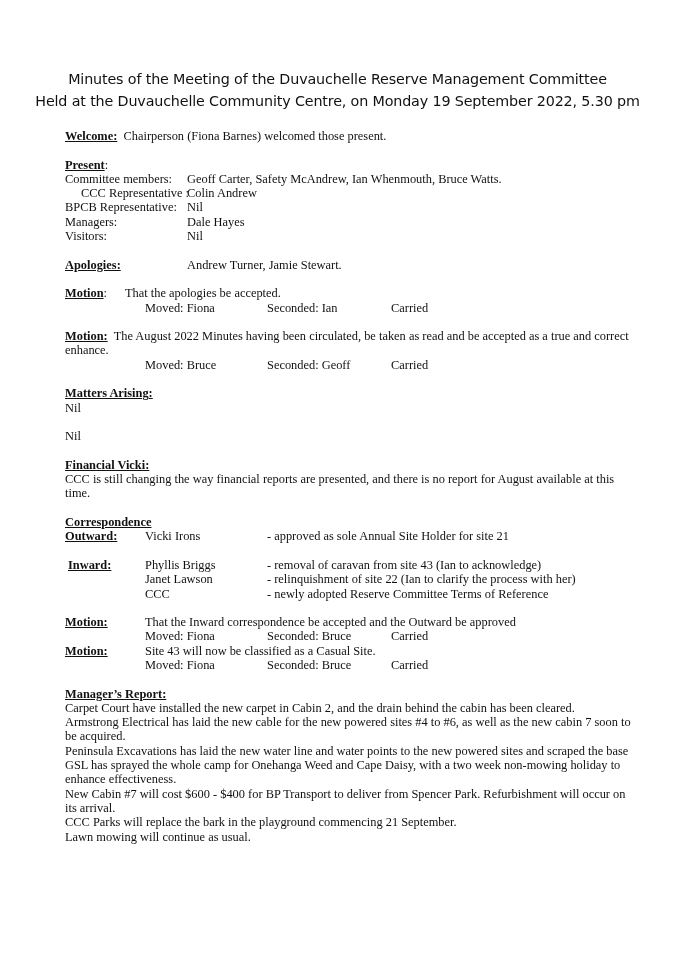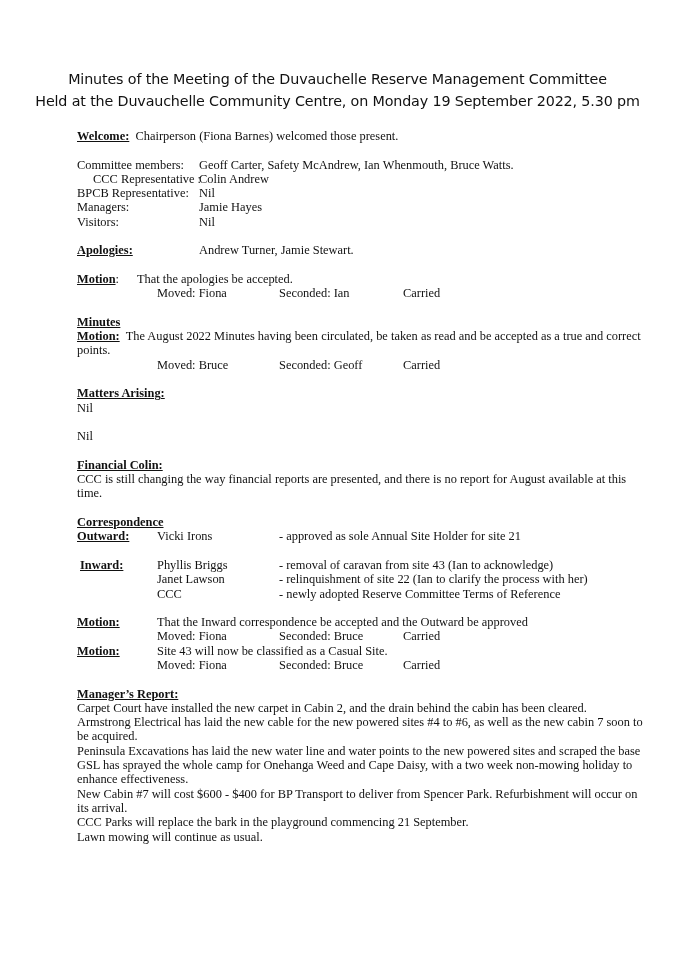--- a/index.html
+++ b/index.html
@@ -1,21 +1,21 @@
 <!DOCTYPE html>
 <html><head>
   <meta charset="utf-8">
   <style>
     html, body { margin: 0; padding: 0; background: #ffffff; }
     body { width: 675px; height: 955px; overflow: hidden; position: relative; color: #111; }
     .page { position: absolute; left: 0; top: 0; width: 675px; height: 955px; }
     .title { position: absolute; left: 0; width: 735px; text-align: center; font-family: "DejaVu Sans", sans-serif; font-size: 14.3px; color: #111; white-space: nowrap; letter-spacing: -0.15px; }
     .t1 { top: 71px; left: -30px; }
     .t2 { top: 93px; left: -30px; }
-    .body { position: absolute; left: 65px; top: 129px; width: 570px; font-family: "Liberation Serif", serif; font-size: 12.4px; line-height: 14.3px; color: #111; margin-left: 12px; }
+    .body { position: absolute; left: 65px; top: 129px; width: 570px; font-family: "Liberation Serif", serif; font-size: 12.4px; line-height: 14.3px; color: #111; }
     .h { font-weight: bold; text-decoration: underline; }
     .row { position: relative; height: 14.3px; white-space: nowrap; }
     .gap { height: 14.3px; }
     .abs { position: absolute; top: 0; white-space: nowrap; }
   </style>
 </head>
 <body>
 
 <div class="page">
 
@@ -24,34 +24,37 @@
 
   <div class="body">
 
     <div class="row">
       <span class="h">Welcome:</span>&nbsp;
       <span>Chairperson (Fiona Barnes) welcomed those present.</span>
     </div>
     <div class="gap"></div>
 
     <div class="row">
+      <span class="h">Present</span><span>:</span>
+    </div>
+    <div class="row">
       <span class="abs" style="left:0">Committee members:</span>
       <span class="abs" style="left:122px">Geoff Carter, Safety McAndrew, Ian Whenmouth, Bruce Watts.</span>
     </div>
     <div class="row">
       <span class="abs" style="left:16px">CCC Representative :</span>
       <span class="abs" style="left:122px">Colin Andrew</span>
     </div>
     <div class="row">
       <span class="abs" style="left:0">BPCB Representative:</span>
       <span class="abs" style="left:122px">Nil</span>
     </div>
     <div class="row">
       <span class="abs" style="left:0">Managers:</span>
-      <span class="abs" style="left:122px">Jamie Hayes</span>
+      <span class="abs" style="left:122px">Dale Hayes</span>
     </div>
     <div class="row">
       <span class="abs" style="left:0">Visitors:</span>
       <span class="abs" style="left:122px">Nil</span>
     </div>
     <div class="gap"></div>
 
     <div class="row">
       <span class="abs h" style="left:0">Apologies:</span>
       <span class="abs" style="left:122px">Andrew Turner, Jamie Stewart.</span>
@@ -63,47 +66,44 @@
       <span class="abs" style="left:60px">That the apologies be accepted.</span>
     </div>
     <div class="row">
       <span class="abs" style="left:80px">Moved:  Fiona</span>
       <span class="abs" style="left:202px">Seconded:  Ian</span>
       <span class="abs" style="left:326px">Carried</span>
     </div>
     <div class="gap"></div>
 
     <div class="row">
-      <span class="h">Minutes</span>
-    </div>
-    <div class="row">
       <span class="h">Motion:</span>&nbsp;
       <span>The August 2022 Minutes having been circulated, be taken as read and be accepted as a true and correct</span>
     </div>
     <div class="row">
-      <span>points.</span>
+      <span>enhance.</span>
     </div>
     <div class="row">
       <span class="abs" style="left:80px">Moved:  Bruce</span>
       <span class="abs" style="left:202px">Seconded:  Geoff</span>
       <span class="abs" style="left:326px">Carried</span>
     </div>
     <div class="gap"></div>
 
     <div class="row">
       <span class="h">Matters Arising:</span>
     </div>
     <div class="row">Nil</div>
     <div class="gap"></div>
 
     <div class="row">Nil</div>
     <div class="gap"></div>
 
     <div class="row">
-      <span class="h">Financial Colin:</span>
+      <span class="h">Financial Vicki:</span>
     </div>
     <div class="row">CCC is still changing the way financial reports are presented, and there is no report for August available at this</div>
     <div class="row">time.</div>
     <div class="gap"></div>
 
     <div class="row">
       <span class="h">Correspondence</span>
     </div>
     <div class="row">
       <span class="abs h" style="left:0">Outward:</span>

